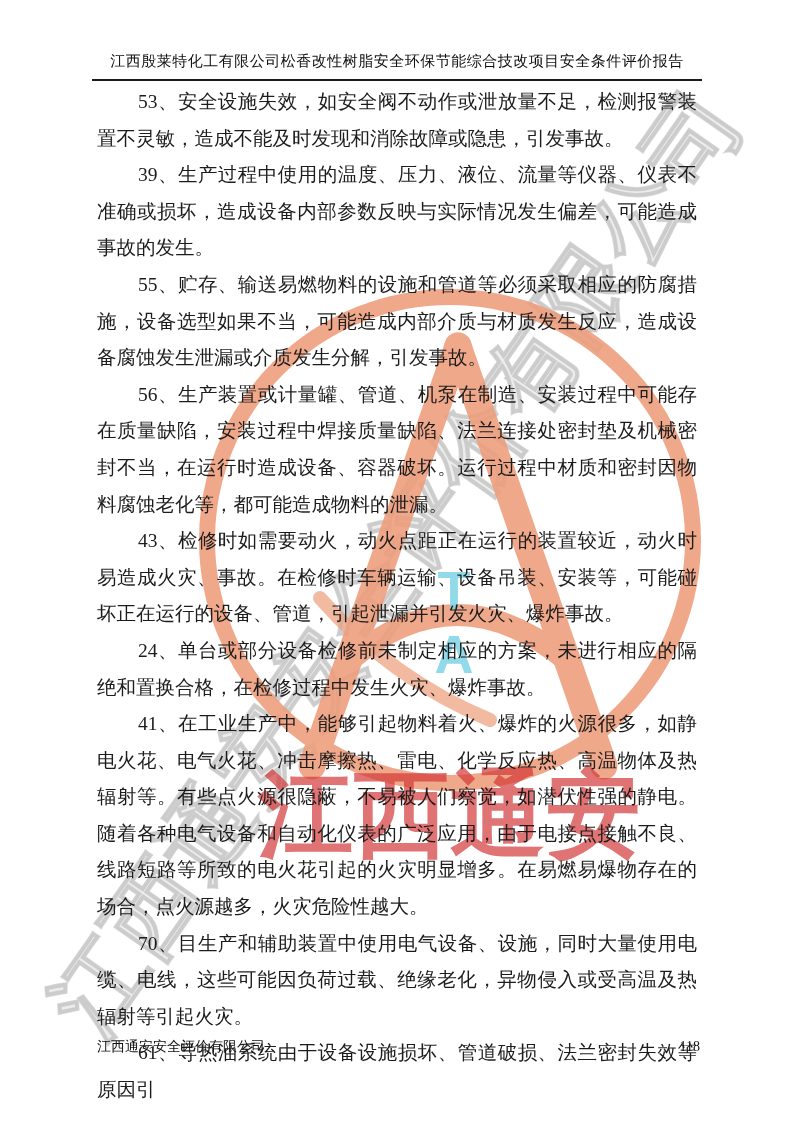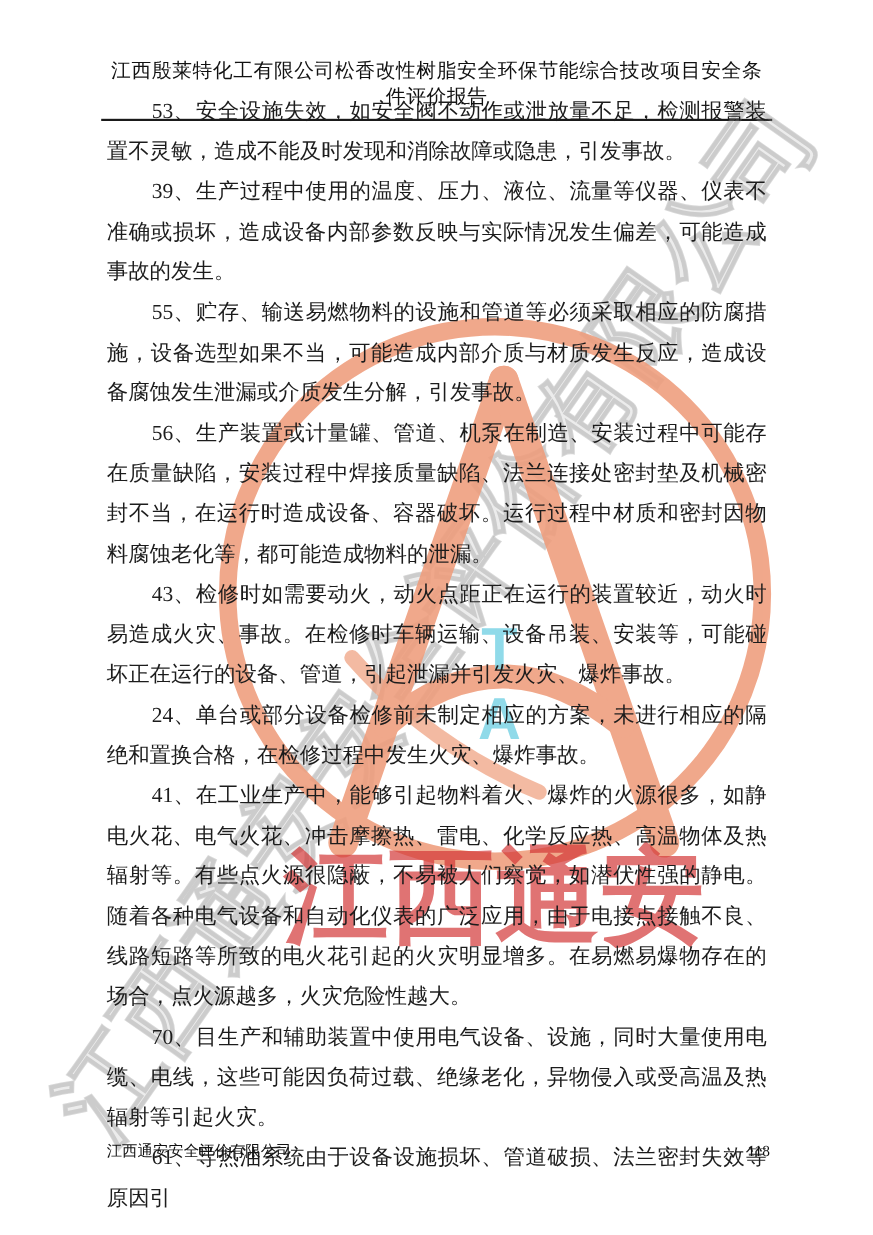--- a/index.html
+++ b/index.html
@@ -9,21 +9,21 @@
     margin:0 auto;
     background:#ffffff;
     overflow:hidden;
     font-family:"Liberation Serif","DejaVu Serif",serif;
     color:#1c1c1c;
   }
   
   .header{
     position:absolute;left:92px;right:92px;top:52px;
     text-align:center;
-    font-size:18px;
+    font-size:15px;
     letter-spacing:0.5px;
     color:#111;
     padding-bottom:8px;
     border-bottom:2px solid #1a1a1a;
   }
   
   .content{
     position:absolute;left:97px;width:600px;top:84px;
     font-size:19.5px;
     line-height:36.6px;

